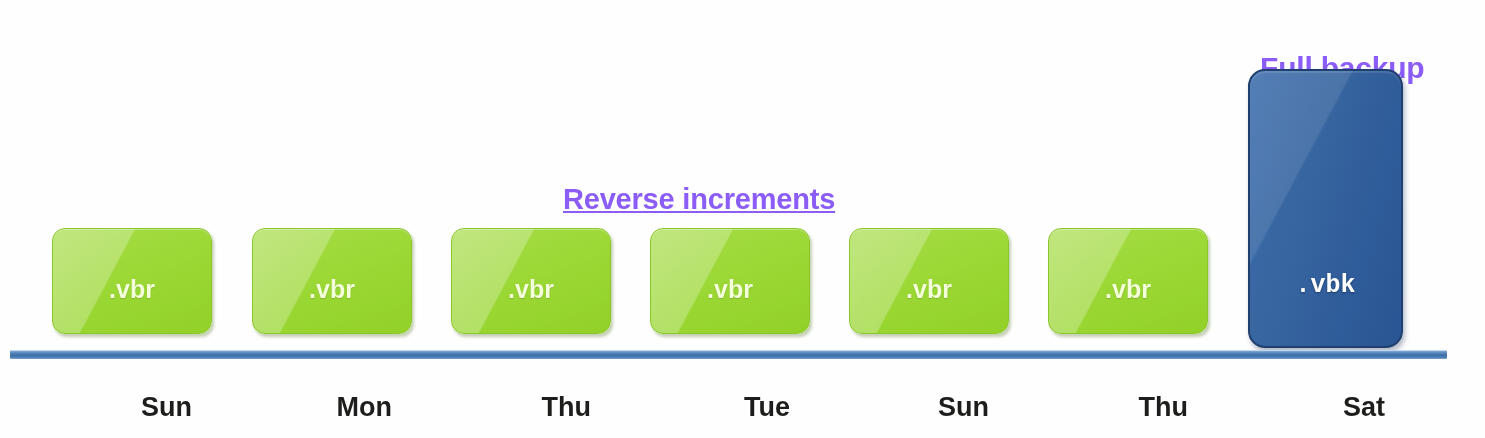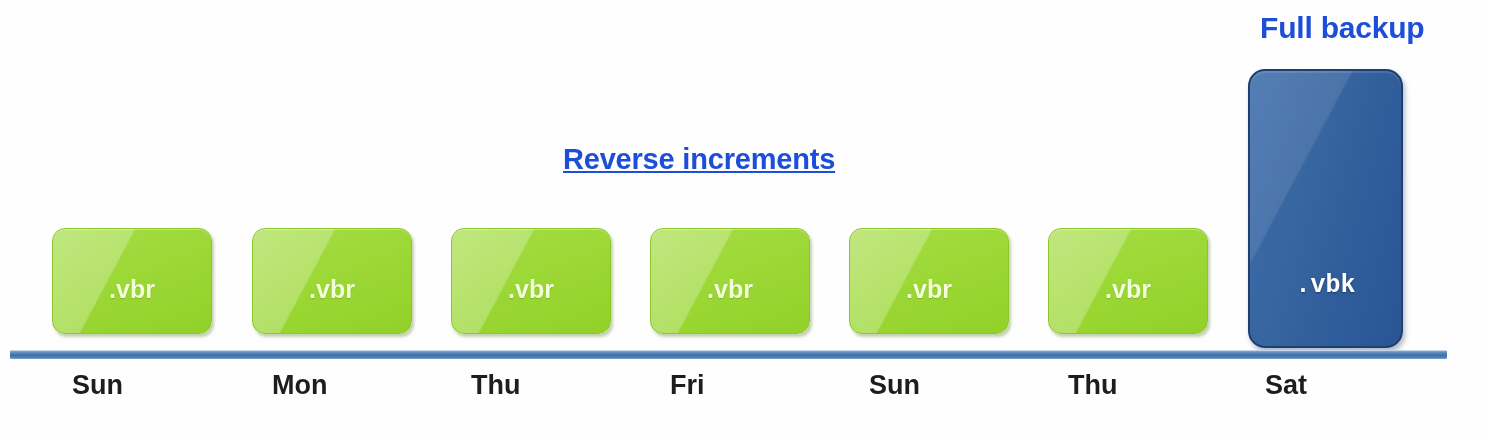--- a/index.html
+++ b/index.html
@@ -17,23 +17,24 @@
     width: 1485px;
     height: 438px;
     background: #fefefe;
     overflow: hidden;
   }
 
   
   .caption {
     position: absolute;
     font-weight: bold;
-    color: #1d4ed8;
+    color: #8b5cf6;
     white-space: nowrap;
     letter-spacing: -0.2px;
+    margin-top: 40px;
   }
   .caption-full-backup {
     left: 1260px;
     top: 11px;
     font-size: 30px;
   }
   .caption-reverse-increments {
     left: 563px;
     top: 143px;
     font-size: 29px;
@@ -52,25 +53,25 @@
                 #6d9acb 18%,
                 #3f6fa7 55%,
                 #4b7cb4 80%,
                 #7fa7d2 100%);
     border-radius: 1px;
   }
 
   
   .day-label {
     position: absolute;
-    top: 370px;
+    top: 392px;
     font-size: 27px;
     font-weight: bold;
     color: #1d1d1b;
-    text-align: left;
+    text-align: right;
     white-space: nowrap;
   }
 
   
   .block {
     position: absolute;
     box-sizing: border-box;
   }
 
   
@@ -166,19 +167,19 @@
         <span class="block-label">.vbk</span>
       </div>
     </div>
 
   <div class="timeline-axis"></div>
 
   <div id="days-layer">
       <div class="day-label" style="left: 72px; width: 120px;">Sun</div>
       <div class="day-label" style="left: 272px; width: 120px;">Mon</div>
       <div class="day-label" style="left: 471px; width: 120px;">Thu</div>
-      <div class="day-label" style="left: 670px; width: 120px;">Fri</div>
+      <div class="day-label" style="left: 670px; width: 120px;">Tue</div>
       <div class="day-label" style="left: 869px; width: 120px;">Sun</div>
       <div class="day-label" style="left: 1068px; width: 120px;">Thu</div>
       <div class="day-label" style="left: 1265px; width: 120px;">Sat</div>
     </div>
 
 </div>
 
 </body></html>

